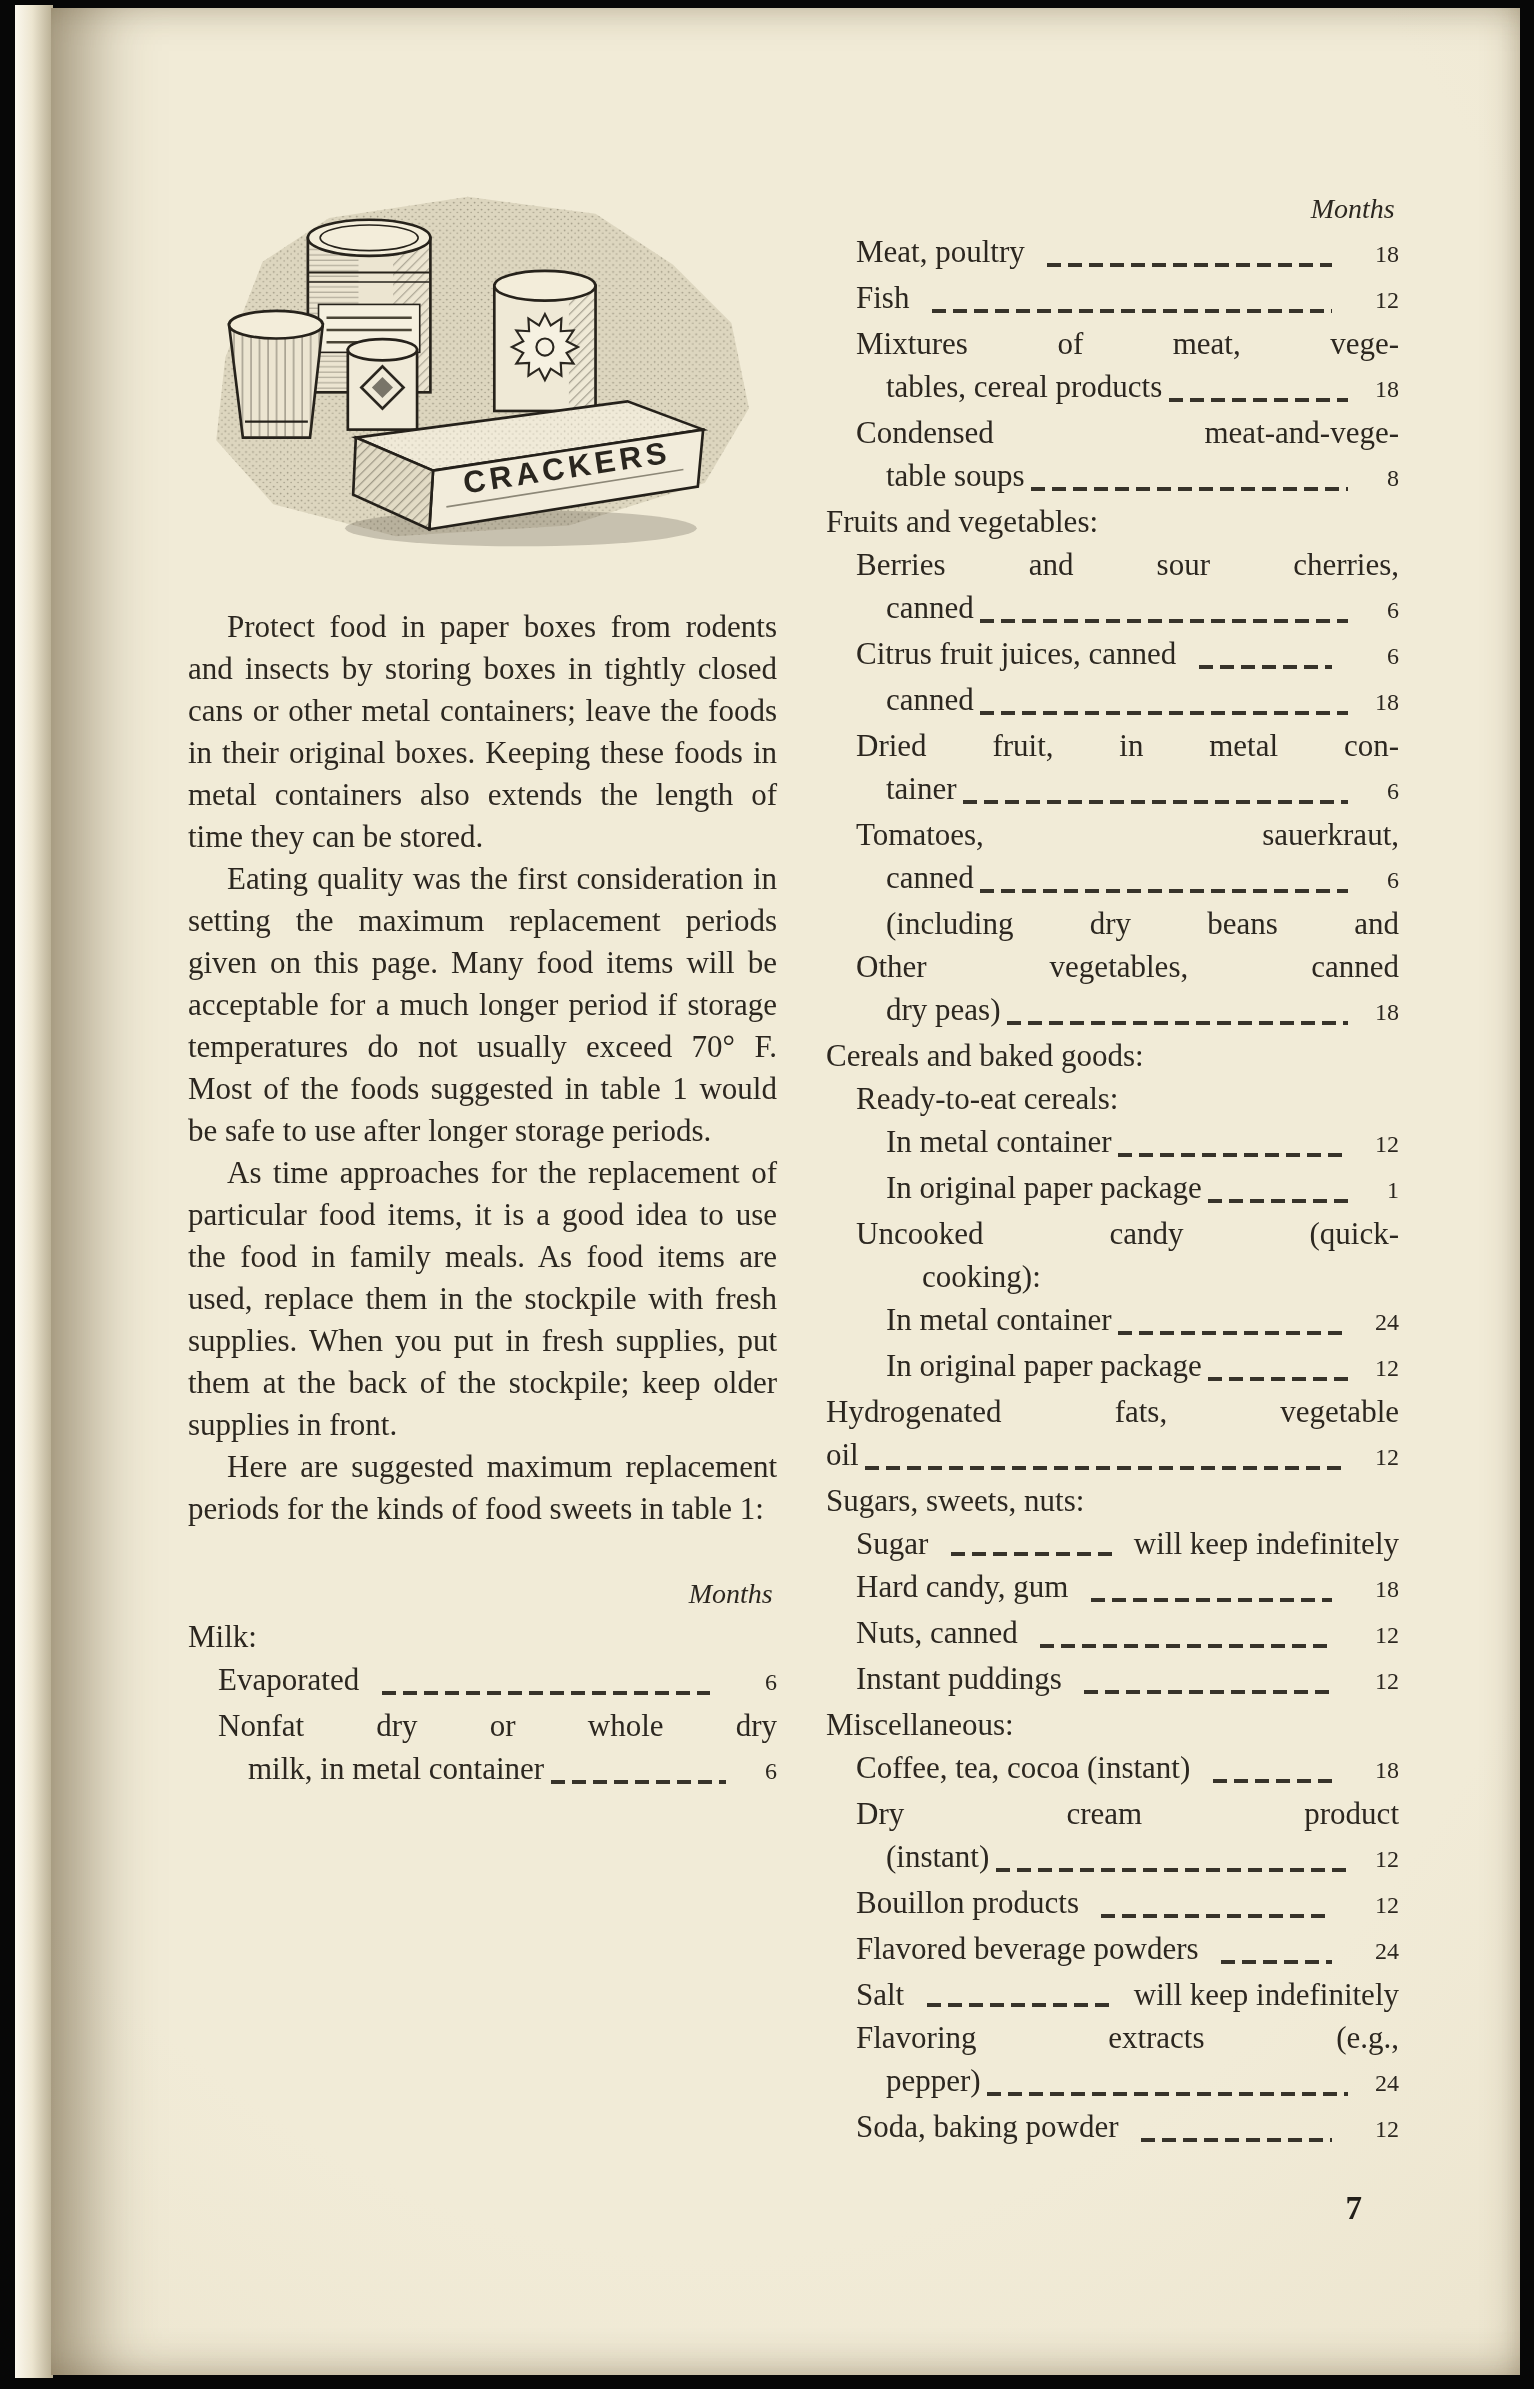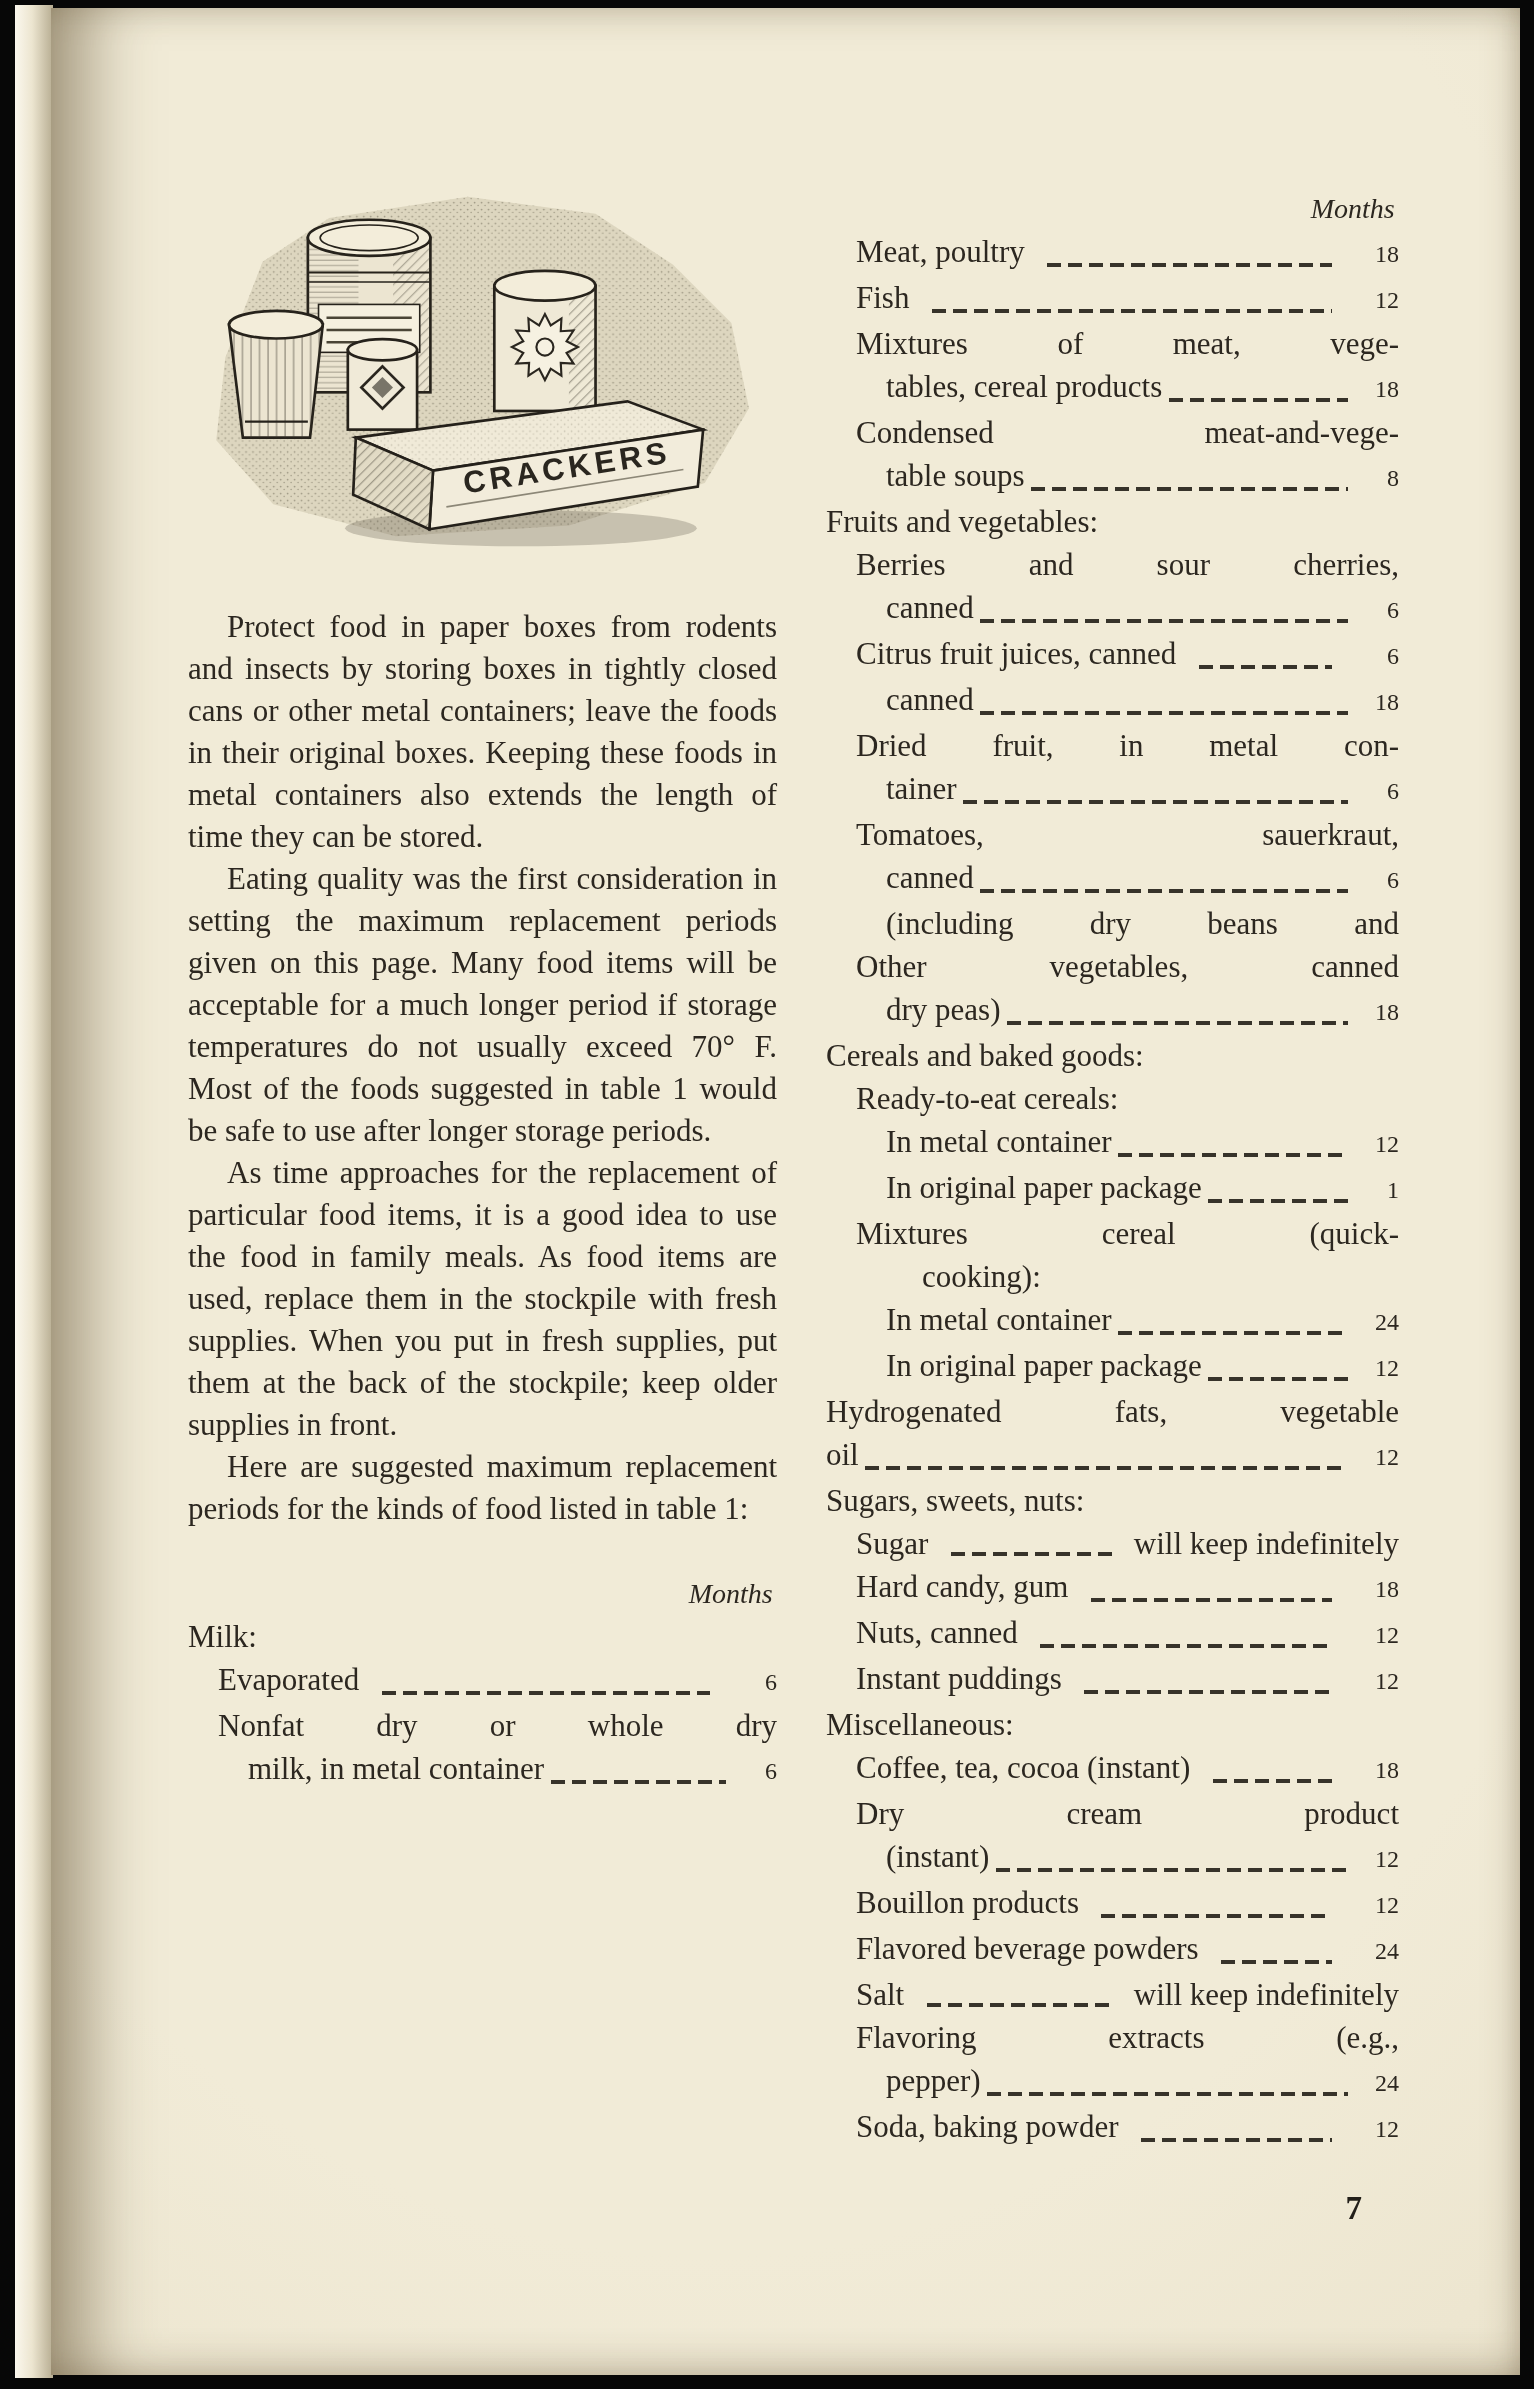--- a/index.html
+++ b/index.html
@@ -142,21 +142,21 @@
           <polygon points="300,470 445,532 438,642 295,577" fill="url(#dlines)" opacity="0.4"></polygon>
           <text x="505" y="575" transform="rotate(-8.6 505 575)" font-family="Liberation Sans, sans-serif" font-size="58" font-weight="bold" letter-spacing="8" fill="#2a261f">CRACKERS</text>
           <line x1="470" y1="600" x2="915" y2="530" stroke="#4a4536" stroke-width="3" opacity="0.6"></line>
         </g>
       </svg>
 
       <div>
           <p class="body-text">Protect food in paper boxes from rodents and insects by storing boxes in tightly closed cans or other metal containers; leave the foods in their original boxes. Keeping these foods in metal containers also extends the length of time they can be stored.</p>
           <p class="body-text">Eating quality was the first consideration in setting the maximum replacement periods given on this page. Many food items will be acceptable for a much longer period if storage temperatures do not usually exceed 70° F. Most of the foods suggested in table 1 would be safe to use after longer storage periods.</p>
           <p class="body-text">As time approaches for the replacement of particular food items, it is a good idea to use the food in family meals. As food items are used, replace them in the stockpile with fresh supplies. When you put in fresh supplies, put them at the back of the stockpile; keep older supplies in front.</p>
-          <p class="body-text">Here are suggested maximum replacement periods for the kinds of food listed in table 1:</p>
+          <p class="body-text">Here are suggested maximum replacement periods for the kinds of food sweets in table 1:</p>
         </div>
 
       <div class="months">Months</div>
       <div>
           <div class="line i0">
             <span class="t">Milk:</span>
           </div>
           <div class="line i1">
             <span class="t">Evaporated</span>
             <span class="leader"></span>
@@ -260,21 +260,21 @@
             <span class="t">In metal container</span>
             <span class="leader"></span>
             <span class="num">12</span>
           </div>
           <div class="line i2">
             <span class="t">In original paper package</span>
             <span class="leader"></span>
             <span class="num">1</span>
           </div>
           <div class="line i1 justify">
-            <span class="t">Mixtures cereal (quick-</span>
+            <span class="t">Uncooked candy (quick-</span>
           </div>
           <div class="line i3">
             <span class="t">cooking):</span>
           </div>
           <div class="line i2">
             <span class="t">In metal container</span>
             <span class="leader"></span>
             <span class="num">24</span>
           </div>
           <div class="line i2">

